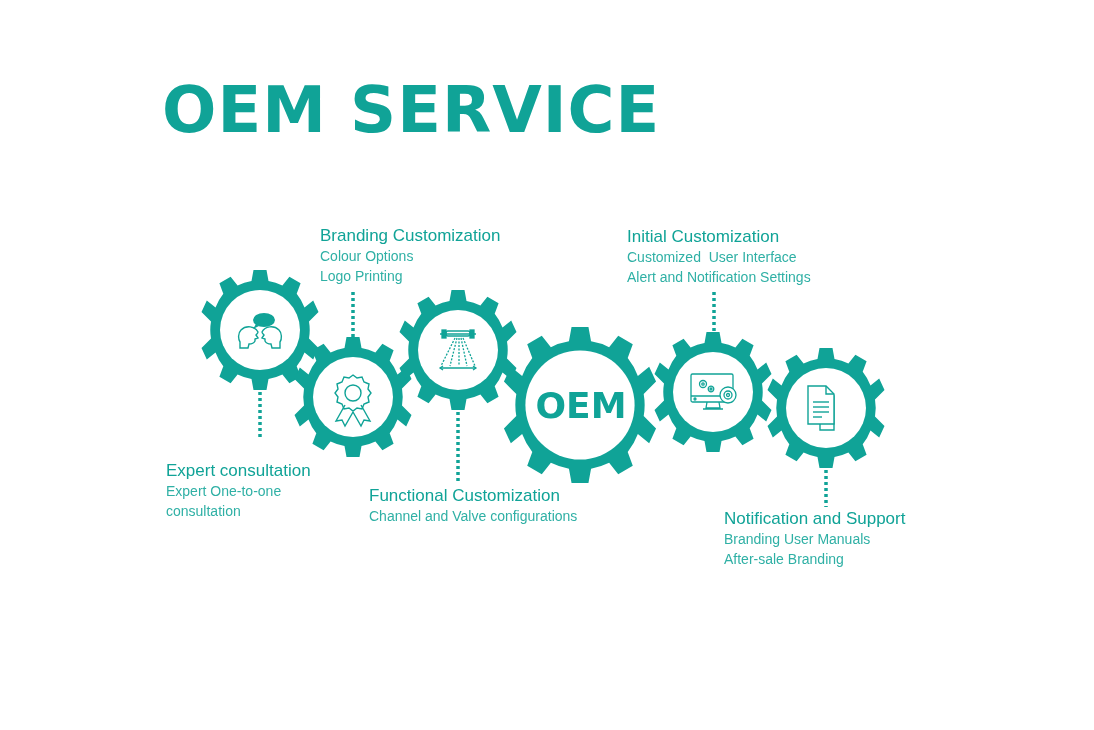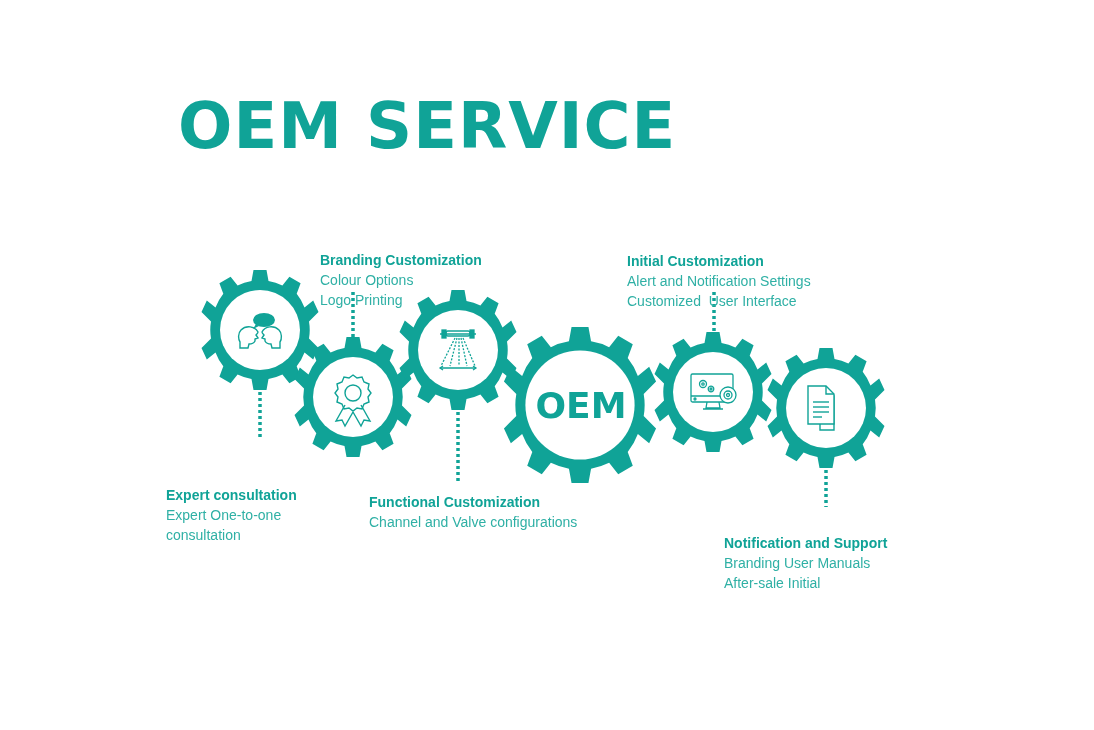--- a/index.html
+++ b/index.html
@@ -1,24 +1,24 @@
 <!DOCTYPE html>
 <html><head>
 <meta charset="utf-8">
 <style>
   html, body { margin: 0; padding: 0; background: #ffffff; }
   body { width: 1094px; height: 730px; position: relative; overflow: hidden;
          font-family: "Liberation Sans", "DejaVu Sans", sans-serif; }
-  .title { position: absolute; left: 162px; top: 78px; margin: 16px;
+  .title { position: absolute; left: 162px; top: 78px; margin: 0;
            font-family: "DejaVu Sans", "Liberation Sans", sans-serif;
            font-weight: bold; font-size: 64px; letter-spacing: 1px;
            color: #10a397; line-height: 1; }
   svg.gears { position: absolute; left: 0; top: 0; }
   .label { position: absolute; color: #2fb0a5; font-size: 14px; line-height: 20px; }
-  .label .head { font-weight: bold; color: #10a397; font-size: 14px; display: block; margin-top: 24px; }
+  .label .head { font-weight: normal; color: #10a397; font-size: 17px; display: block; }
   .label .line { display: block; white-space: pre; }
   .oem-text { font-family: "DejaVu Sans", "Liberation Sans", sans-serif; font-weight: bold; }
 </style>
 </head>
 <body>
 
 <h1 class="title">OEM SERVICE</h1>
 
 <svg class="gears" width="1094" height="730" viewBox="0 0 1094 730">
   <defs>
@@ -134,28 +134,28 @@
   <span class="line">Expert One-to-one</span>
   <span class="line">consultation</span>
 </div>
 
 <div class="label" style="left:320px; top:226px;">
   <span class="head">Branding Customization</span>
   <span class="line">Colour Options</span>
   <span class="line">Logo Printing</span>
 </div>
 
-<div class="label" style="left:369px; top:468px;">
+<div class="label" style="left:369px; top:486px;">
   <span class="head">Functional Customization</span>
   <span class="line">Channel and Valve configurations</span>
 </div>
 
 <div class="label" style="left:627px; top:227px;">
   <span class="head">Initial Customization</span>
+  <span class="line">Customized  User Interface</span>
   <span class="line">Alert and Notification Settings</span>
-  <span class="line">Customized  User Interface</span>
 </div>
 
 <div class="label" style="left:724px; top:509px;">
   <span class="head">Notification and Support</span>
   <span class="line">Branding User Manuals</span>
-  <span class="line">After-sale Initial</span>
+  <span class="line">After-sale Branding</span>
 </div>
 
 </body></html>

